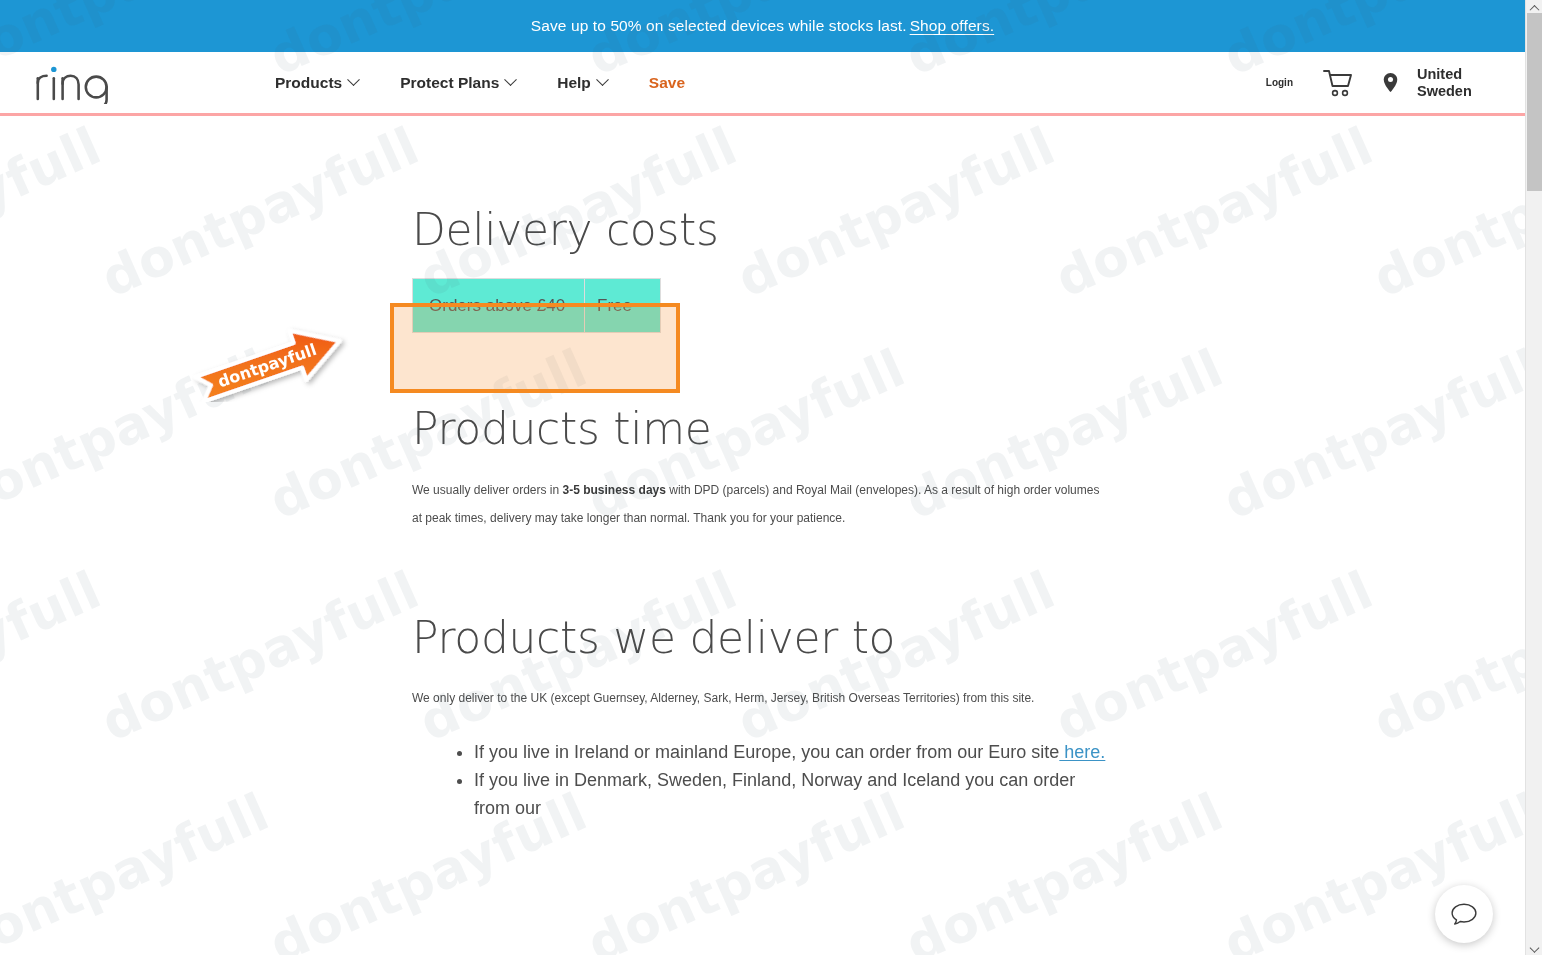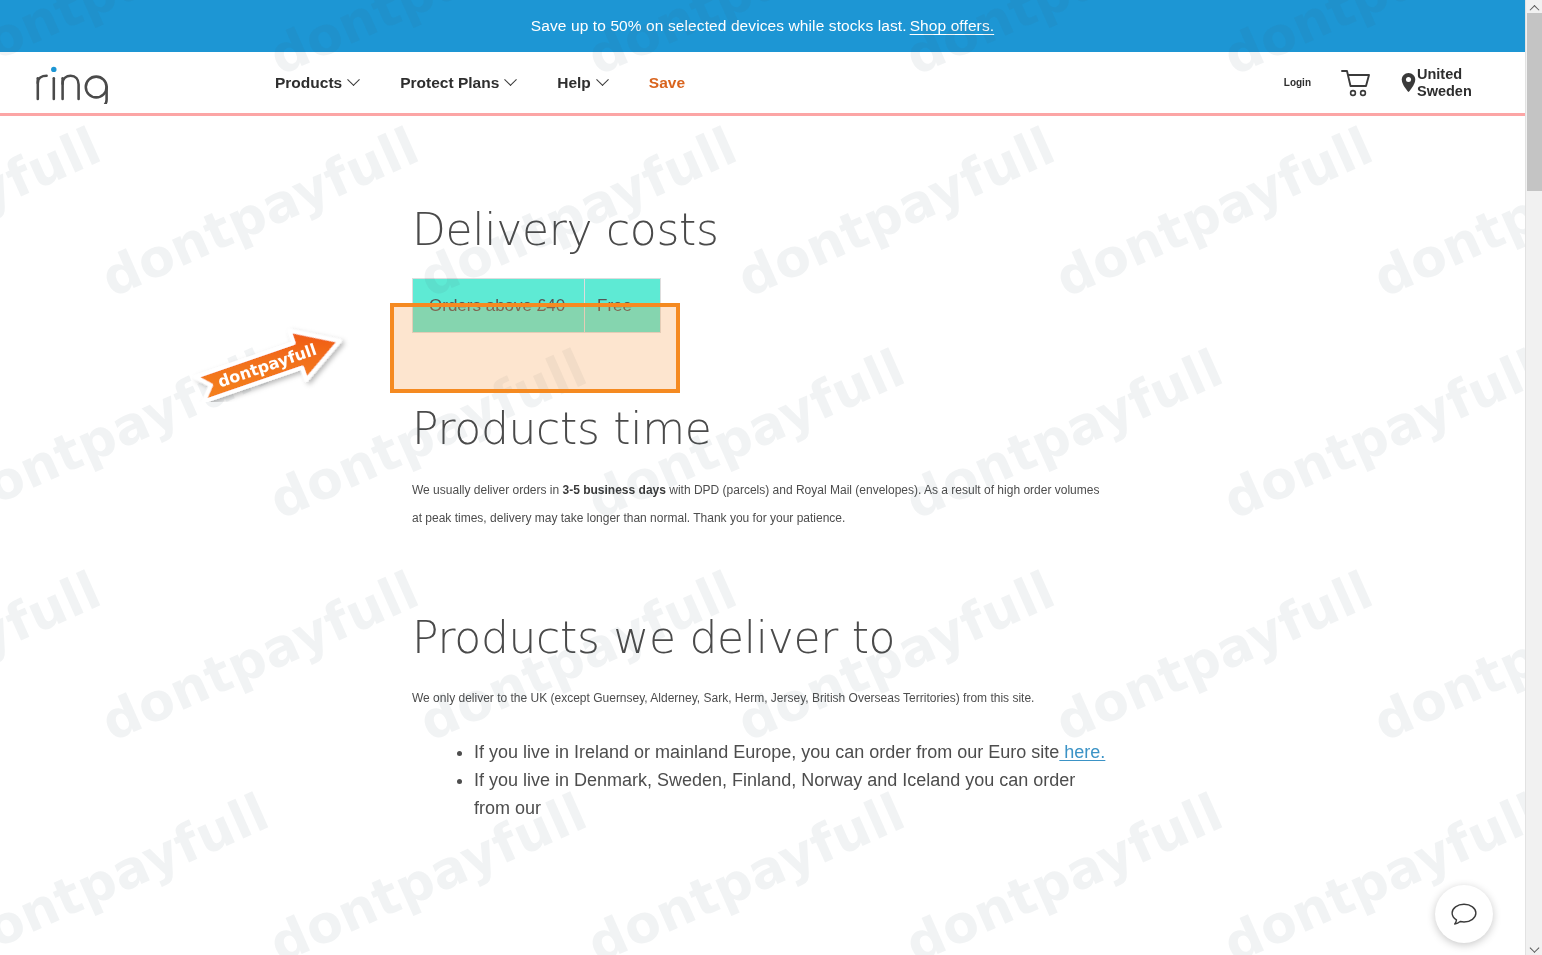--- a/index.html
+++ b/index.html
@@ -138,21 +138,21 @@
   .login-link {
     font-size: 10px;
     font-weight: bold;
     color: #2e2e2e;
     cursor: pointer;
   }
   .cart-btn { width: 30px; height: 28px; cursor: pointer; display:block; }
   .locale {
     display: flex;
     align-items: center;
-    gap: 1px;
+    gap: 19px;
     cursor: pointer;
   }
   .locale-text {
     font-size: 14.5px;
     font-weight: bold;
     color: #2e2e2e;
     line-height: 17px;
     width: 78px;
   }
 

